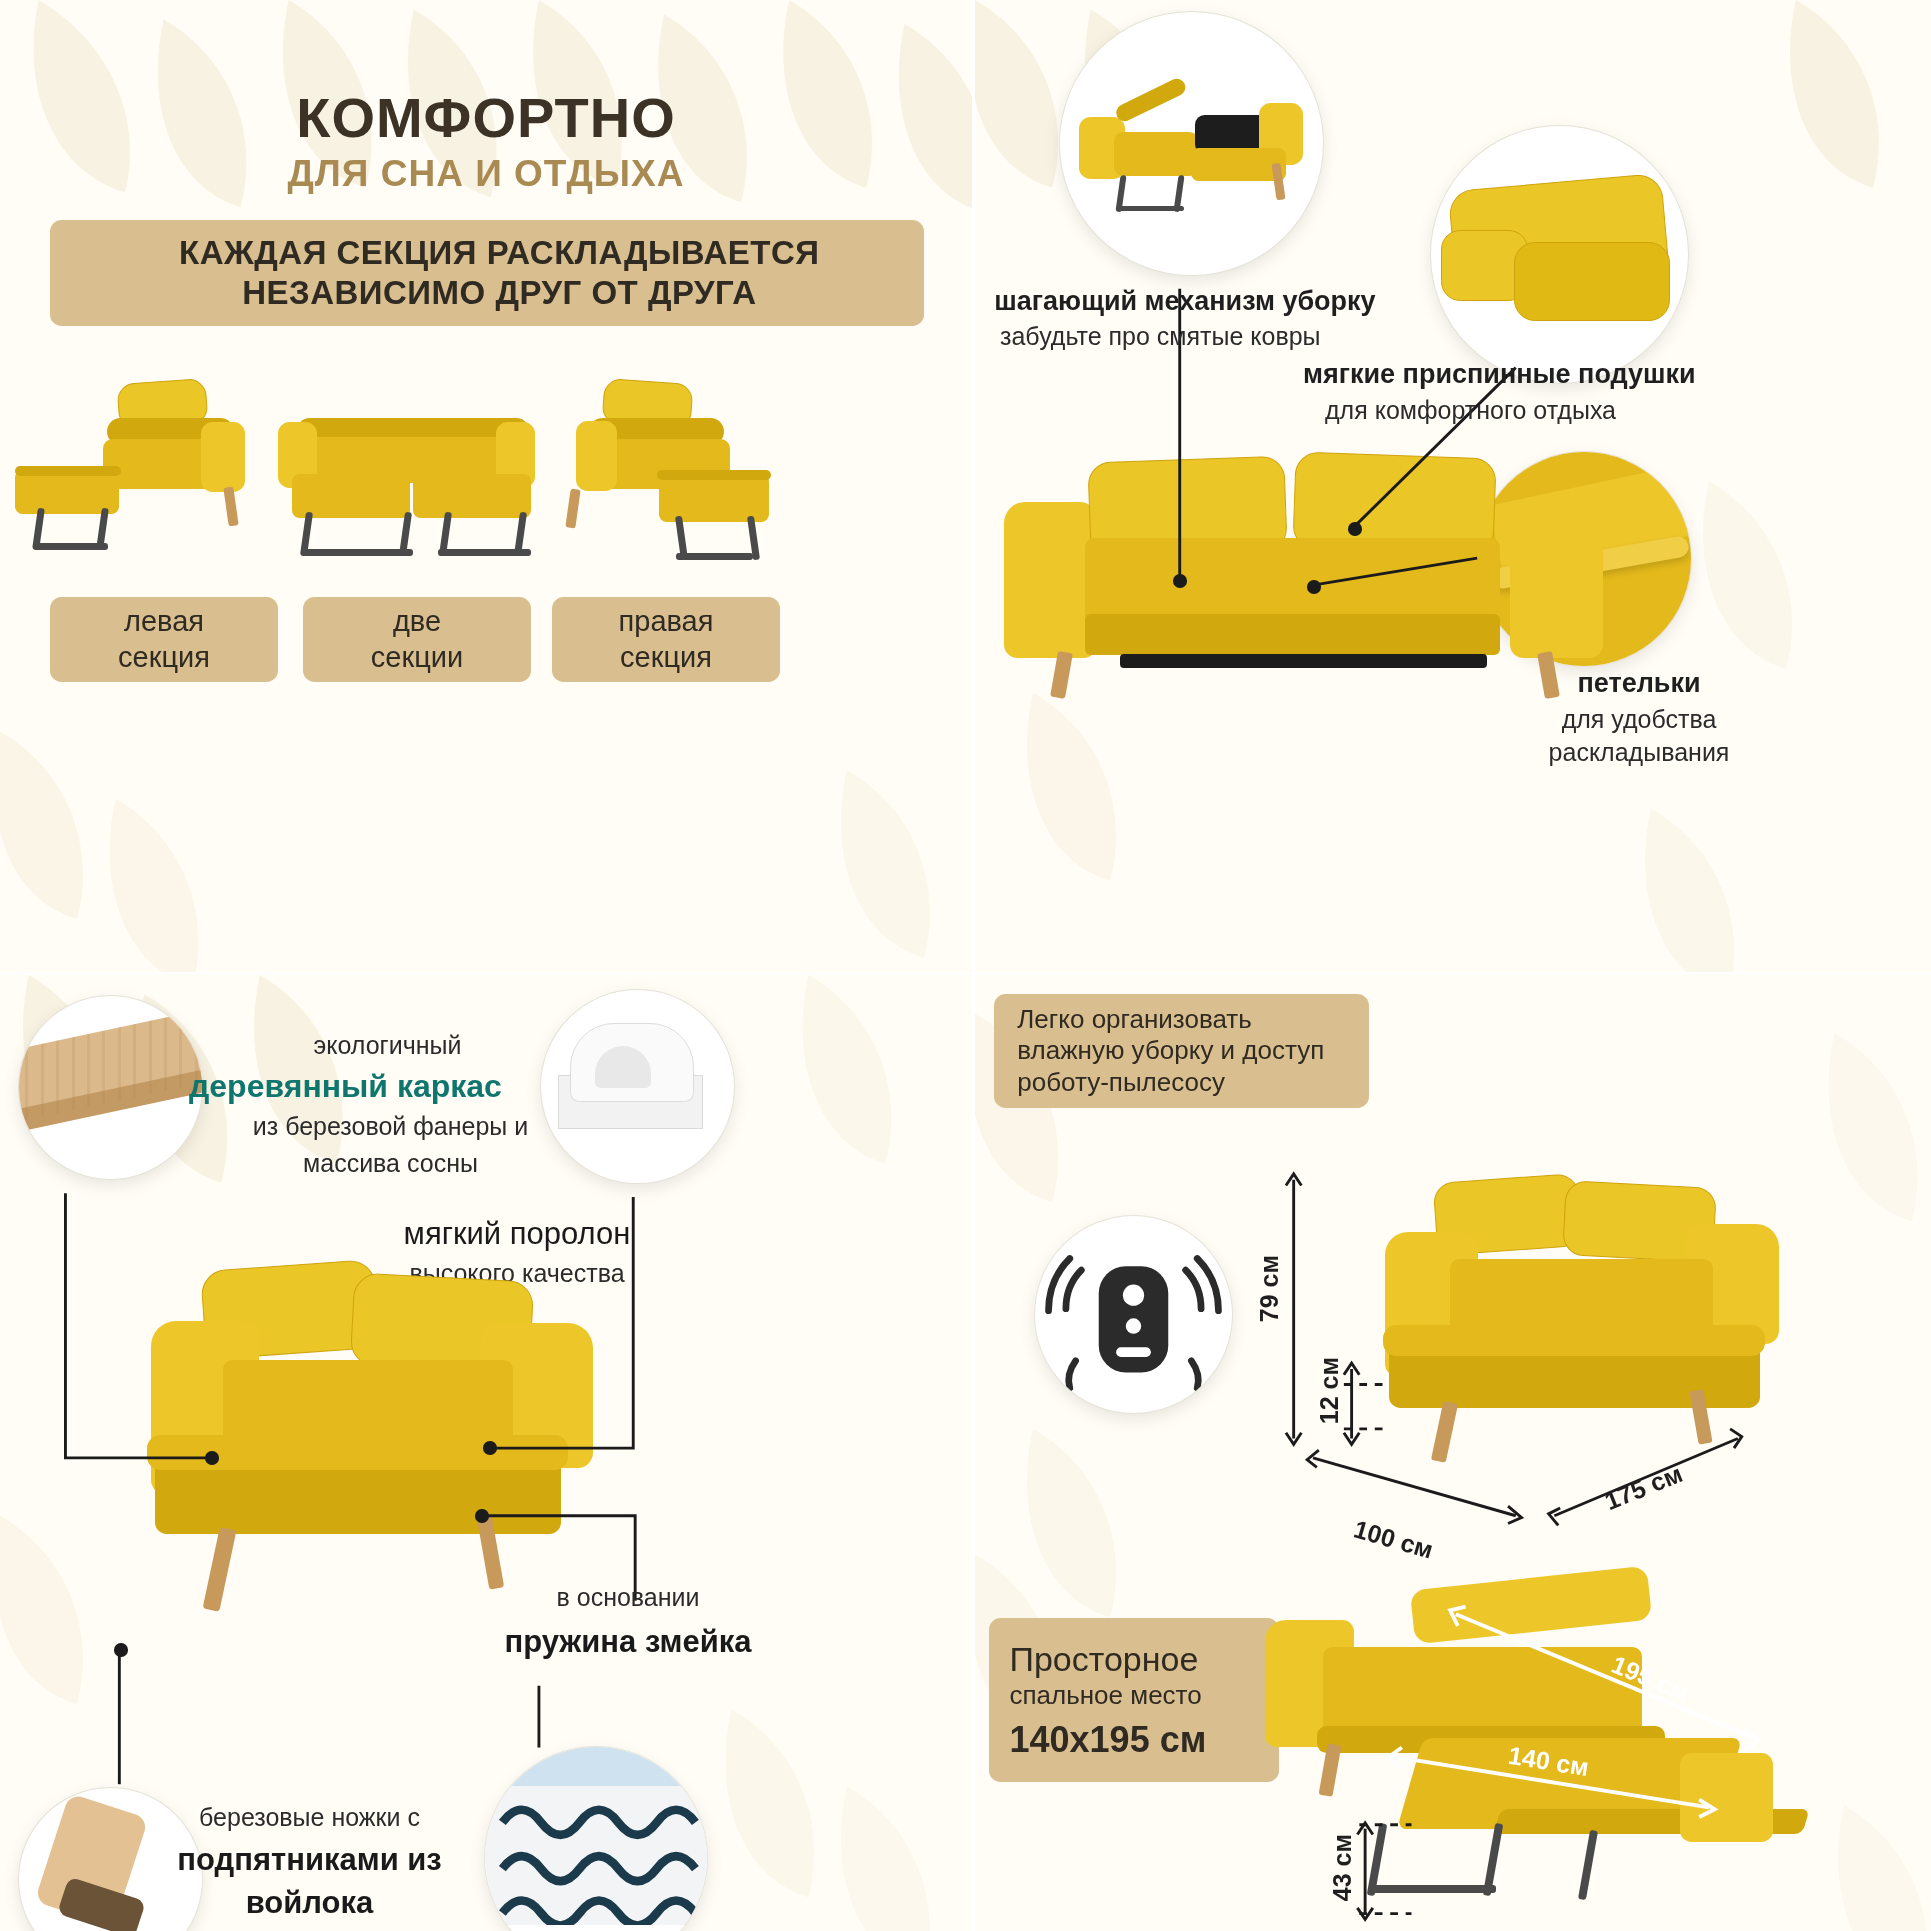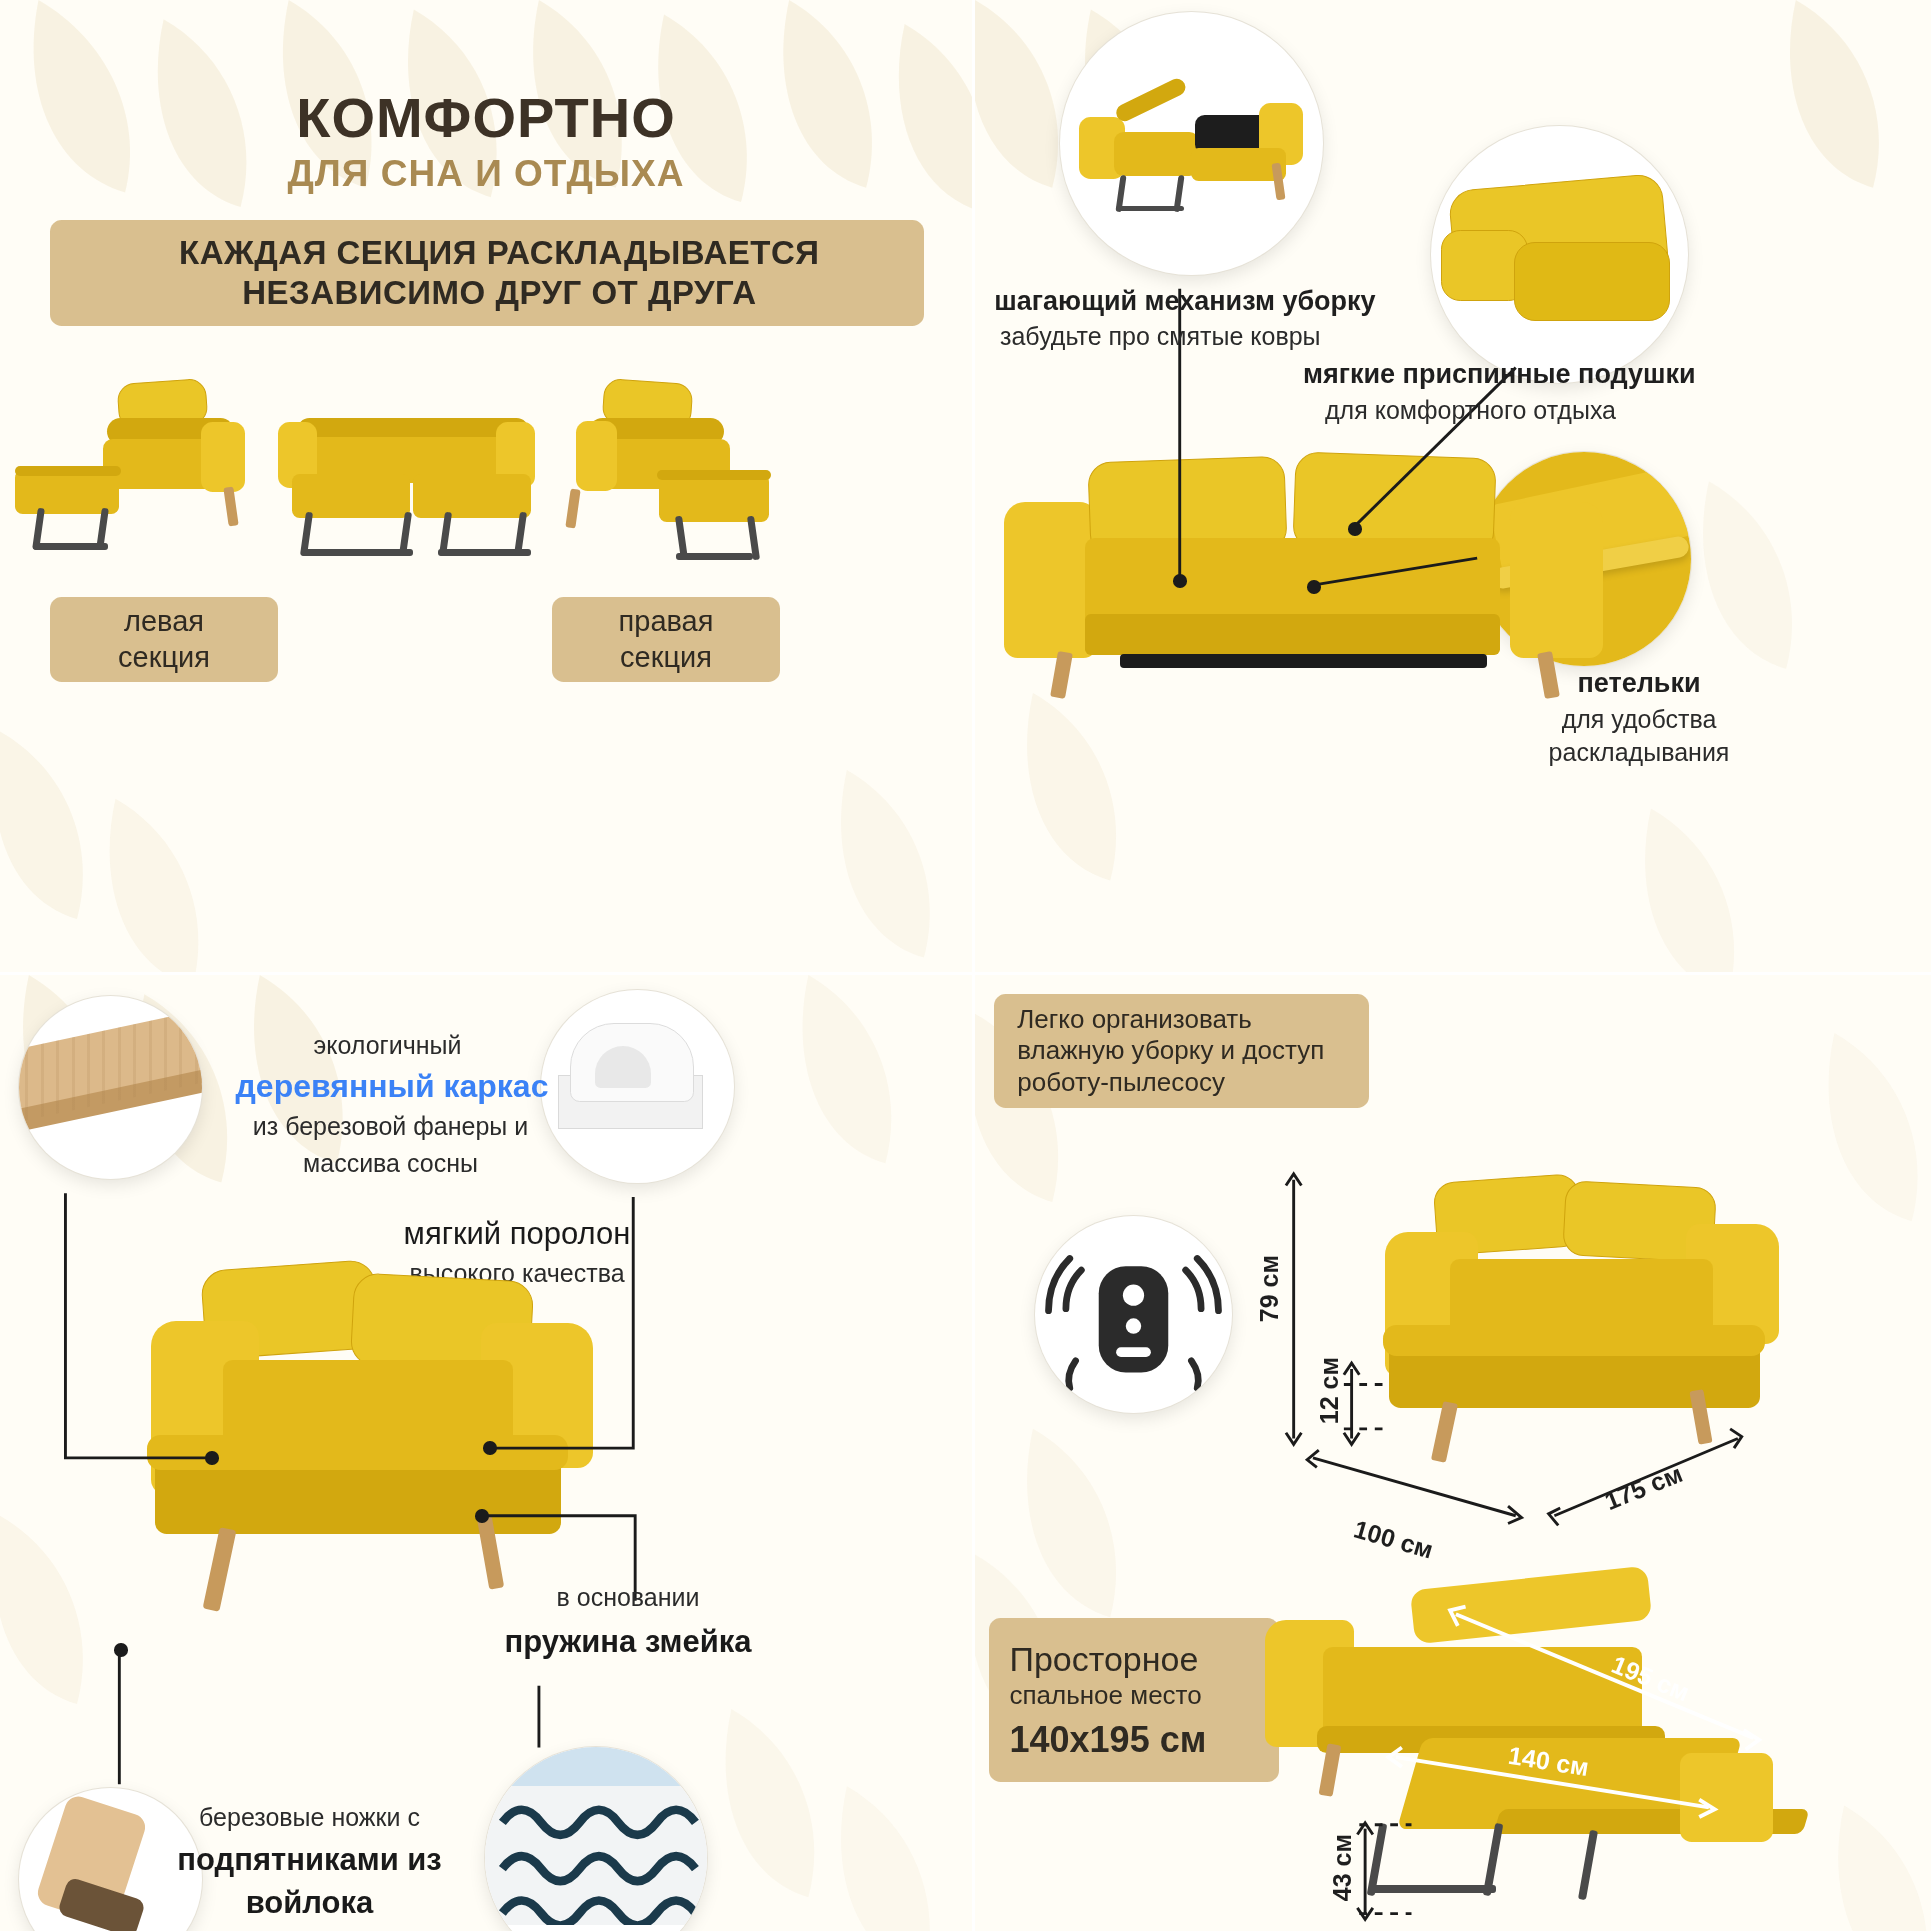--- a/index.html
+++ b/index.html
@@ -160,20 +160,24 @@
       <div class="leg" style="left:25px; top:112px; width:9.7px; height:39px; transform:rotate(8deg);"></div>
       <div class="leg metal" style="left:135px; top:139px; width:6.8px; height:44px; transform:rotate(-8deg);"></div>
       <div class="leg metal" style="left:207px; top:139px; width:6.8px; height:44px; transform:rotate(-8deg);"></div>
       <div class="leg metal" style="left:133px; top:176px; width:77px; height:6.8px;"></div>
     </div>
 
     <div class="tan-box" style="left:50px; top:597px; width:228px; height:85px; flex-direction:column;">
       <span class="tan-label">левая</span>
       <span class="tan-label">секция</span>
     </div>
+    <div class="tan-box" style="left:303px; top:597px; width:228px; height:85px; flex-direction:column;">
+      <span class="tan-label">две</span>
+      <span class="tan-label">секции</span>
+    </div>
     <div class="tan-box" style="left:552px; top:597px; width:228px; height:85px; flex-direction:column;">
       <span class="tan-label">правая</span>
       <span class="tan-label">секция</span>
     </div>
   </div>
 
   <div class="quad q-tr">
     <div class="leaves">
       <svg viewBox="0 0 990 1010" preserveAspectRatio="none">
         <g fill="#f3ead3">
@@ -267,21 +271,21 @@
       <div style="position:absolute; left:-9.7px; top:33px; width:203px; height:73px; transform:skewY(-12deg); background:repeating-linear-gradient(90deg, rgba(170,130,80,.18) 0 2.9px, rgba(0,0,0,0) 2.9px 15.4px);"></div>
     </div>
 
     <div class="circle-inset" style="left:541px; top:15.4px; width:193px; height:193px;">
       <div style="position:absolute; left:17.4px; top:85px; width:145px; height:54px; background:#f2f2f2; border:1.9px solid #dadada;"></div>
       <div style="position:absolute; left:29px; top:33px; width:124px; height:79px; background:#fafafa; border:1.9px solid #dcdcdc; border-radius:44px 44px 9.7px 9.7px;"></div>
       <div style="position:absolute; left:54px; top:56px; width:56px; height:42px; background:#e8e8e8; border-radius:29px 29px 5.8px 5.8px;"></div>
     </div>
 
     <div class="plain cap-n" style="left:228px; top:56px; width:319px; text-align:center;">экологичный</div>
-    <div class="plain" style="left:189px; top:93px; width:406px; text-align:center; font-size:32px; font-weight:bold; color:#3b82f6;">деревянный каркас</div>
+    <div class="plain" style="left:189px; top:93px; width:406px; font-size:32px; font-weight:bold; color:#0f766e;">деревянный каркас</div>
     <div class="plain cap-n" style="left:183px; top:137px; width:415px; text-align:center;">из березовой фанеры и</div>
     <div class="plain cap-n" style="left:183px; top:174px; width:415px; text-align:center;">массива сосны</div>
 
     <div class="plain" style="left:290px; top:241px; width:454px; text-align:center; font-size:31px; font-weight:normal; color:#1a1a1a;">мягкий поролон</div>
     <div class="plain cap-n" style="left:290px; top:284px; width:454px; text-align:center;">высокого качества</div>
 
     <div class="sofa" style="left:97px; top:290px; width:541px; height:444px;">
       <div class="s-pillow" style="left:106px; top:0px; width:174px; height:89px; border-radius:25px; transform:rotate(-4deg);"></div>
       <div class="s-pillow" style="left:255px; top:11.6px; width:180px; height:93px; border-radius:25px; transform:rotate(3deg);"></div>
       <div class="s-body light" style="left:54px; top:56px; width:108px; height:174px; border-radius:25px 15.4px 15.4px 15.4px;"></div>

